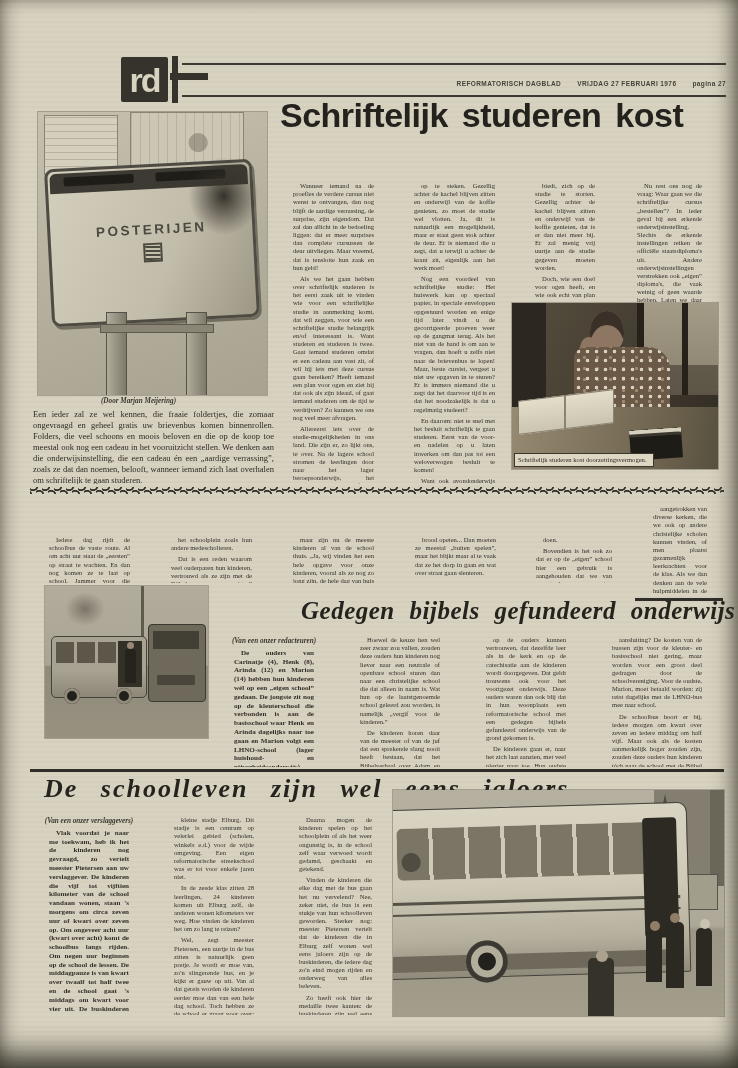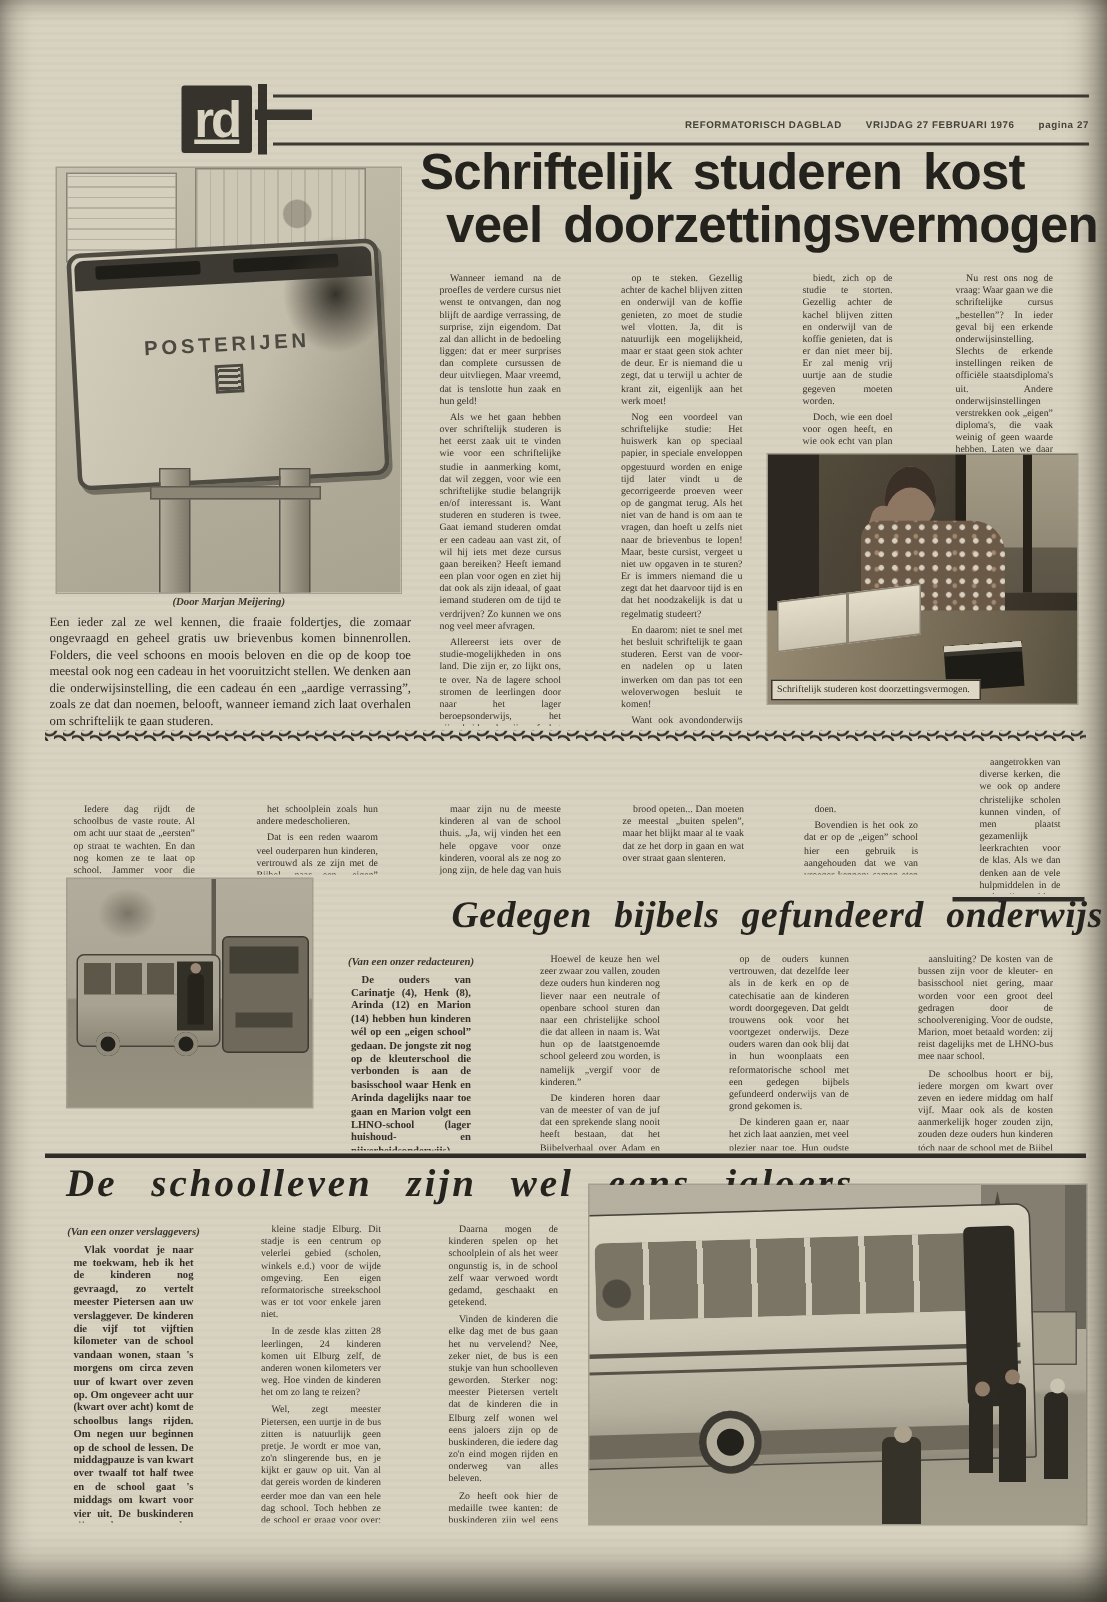--- a/index.html
+++ b/index.html
@@ -10,21 +10,21 @@
                inset -16px 0 22px -12px rgba(55,52,42,.65),
                inset 14px 0 20px -14px rgba(55,52,42,.5),
                inset 0 10px 16px -12px rgba(55,52,42,.45);
     font-family:"Liberation Serif",serif;color:#33302a;}
   .abs{position:absolute;}
 
   
   .rd-box{left:121px;top:57px;width:47px;height:45px;background:#35332c;border-radius:2px;
     display:flex;align-items:center;justify-content:center;}
   .rd-box span{color:#d8d2c0;font-family:"Liberation Sans",sans-serif;font-weight:bold;
-    font-size:34px;line-height:1;letter-spacing:-2px;text-decoration:underline;}
+    font-size:34px;line-height:1;letter-spacing:-2px;}
   .mast-vbar{left:172px;top:56px;width:6px;height:47px;background:#35332c;}
   .mast-hbar{left:170px;top:73px;width:38px;height:7px;background:#35332c;}
   .mast-rule{left:182px;width:544px;height:2px;background:#3b3931;}
   .rule-top{top:63px;} .rule-bottom{top:95px;}
   .mast-info{left:300px;top:80px;width:426px;display:flex;justify-content:flex-end;gap:16px;
     font-family:"Liberation Sans",sans-serif;font-size:6.5px;font-weight:bold;color:#46433a;letter-spacing:.4px;}
 
   
   .main-headline{left:262px;top:98px;width:472px;margin:0;font-family:"Liberation Sans",sans-serif;
     font-weight:bold;color:#24221d;line-height:1.02;}
@@ -36,21 +36,21 @@
   .bijbels-headline{left:268px;top:597px;width:448px;font-size:25px;letter-spacing:.5px;word-spacing:8px;margin-left:33px;}
   .jaloers-headline{left:44px;top:774px;width:582px;font-size:26px;letter-spacing:2px;word-spacing:14px;}
 
   
   .col{overflow:hidden;font-size:6.6px;line-height:1.24;text-align:justify;}
   .col p.para{margin:0 16px 3px;text-indent:7px;}
   .bold-lede{font-weight:bold;font-size:7.1px;}
   .byline{font-style:italic;font-weight:bold;font-size:7.2px;text-align:center;color:#3a372f;}
   .intro{left:33px;top:409px;width:241px;height:75px;font-weight:normal;font-size:8.5px;line-height:1.3;
     text-align:justify;overflow:hidden;color:#2d2b25;}
-  .byline-photo{left:38px;top:397px;width:229px;}
+  .byline-photo{left:24px;top:397px;width:229px;}
   .mcol1{left:277px;top:182px;width:113px;height:302px;}
   .mcol2{left:398px;top:182px;width:113px;height:302px;}
   .mcol3{left:519px;top:182px;width:92px;height:116px;}
   .mcol4{left:621px;top:182px;width:97px;height:130px;}
   .bcol-r{left:637px;top:505px;width:86px;height:91px;}
   .bcol1{left:33px;top:536px;width:113px;height:47px;}
   .bcol2{left:155px;top:536px;width:113px;height:47px;}
   .bcol3{left:277px;top:536px;width:113px;height:47px;}
   .bcol4{left:399px;top:536px;width:113px;height:47px;}
   .bcol5{left:520px;top:536px;width:108px;height:47px;}
@@ -174,21 +174,20 @@
   <div class="abs mast-rule rule-top"></div>
   <div class="abs mast-rule rule-bottom"></div>
   <div class="abs mast-info">
     <span>REFORMATORISCH DAGBLAD</span>
     <span>VRIJDAG 27 FEBRUARI 1976</span>
     <span>pagina 27</span>
   </div>
 
   <h1 class="abs main-headline">
     <span class="hl1">Schriftelijk studeren kost</span>
-    <span class="hl2">veel doorzettingsvermogen</span>
   </h1>
 
   <figure class="photo ph-mailbox">
     <div class="abs mb-poster1"></div>
     <div class="abs mb-poster2"></div>
     <div class="abs mb-body">
       <div class="abs mb-lid"></div>
       <div class="abs mb-slot s1"></div>
       <div class="abs mb-slot s2"></div>
       <div class="abs mb-label">POSTERIJEN</div>

